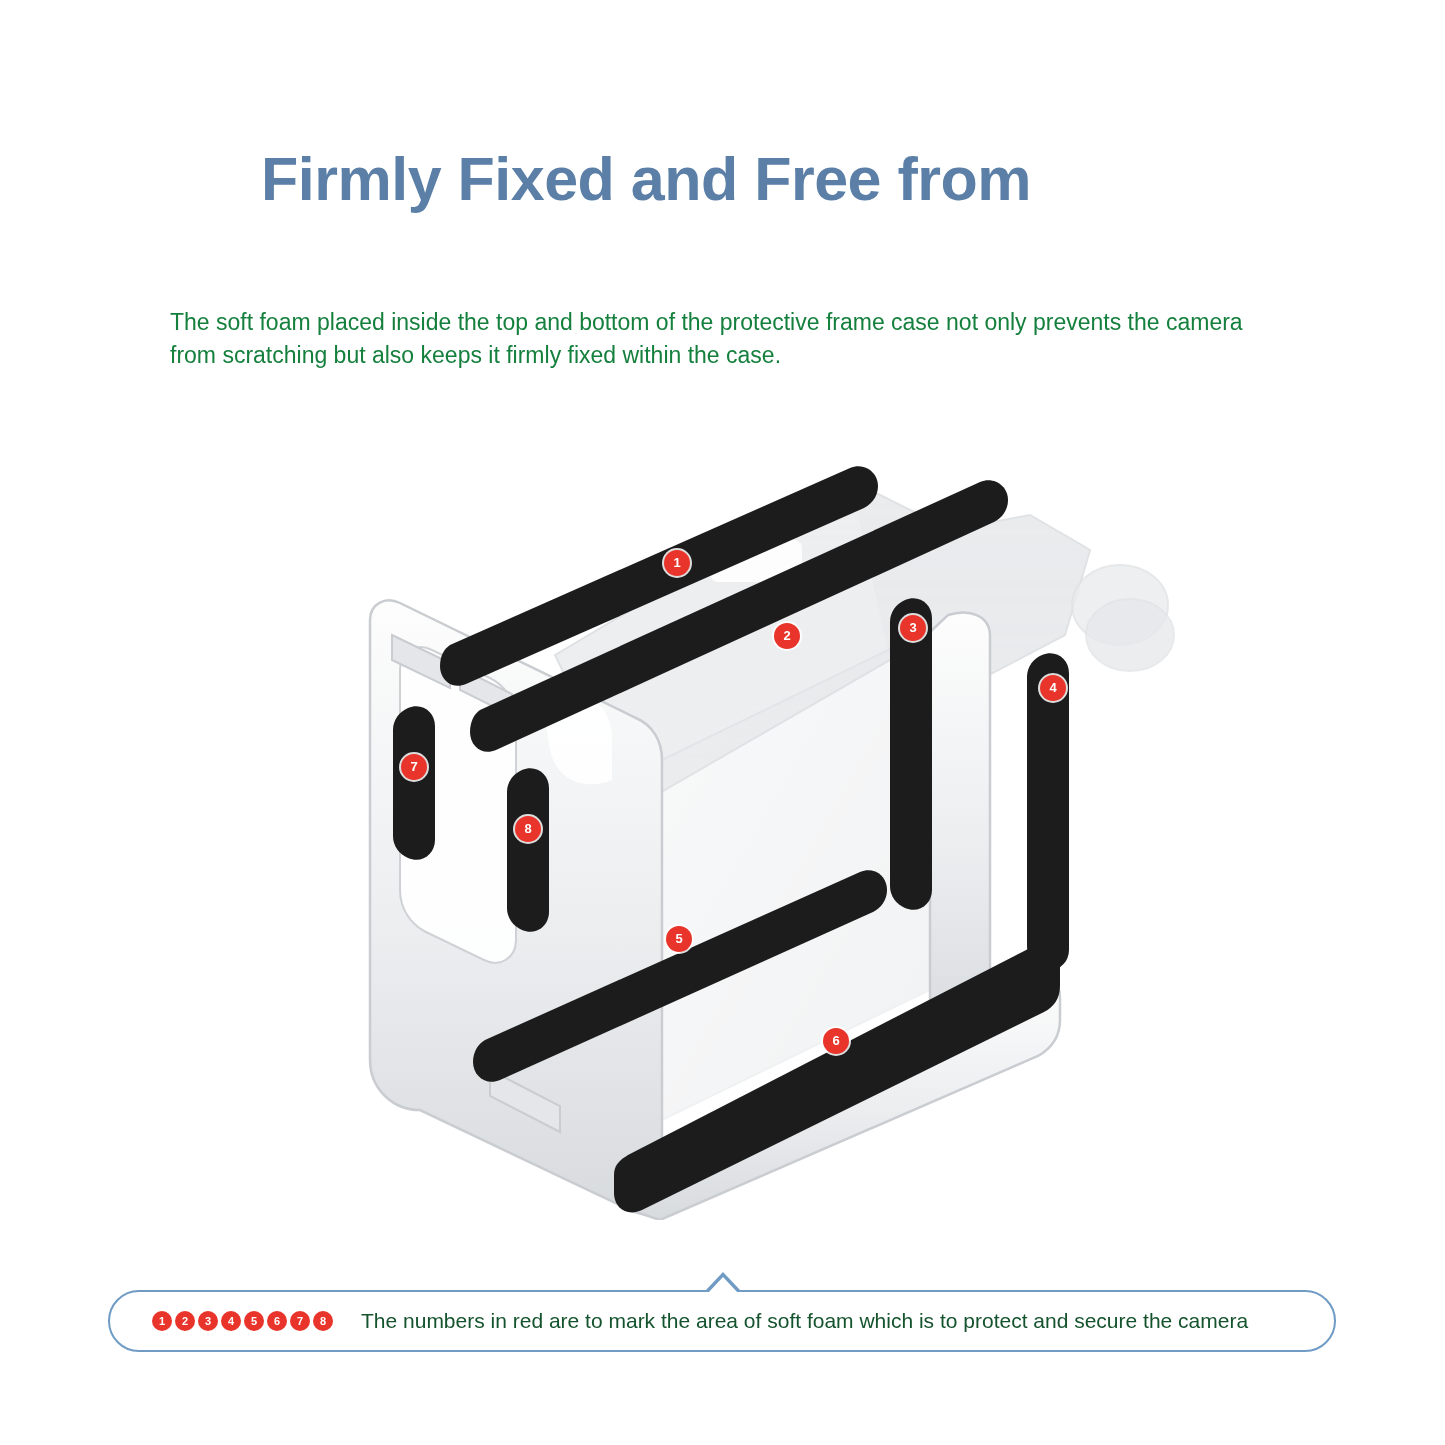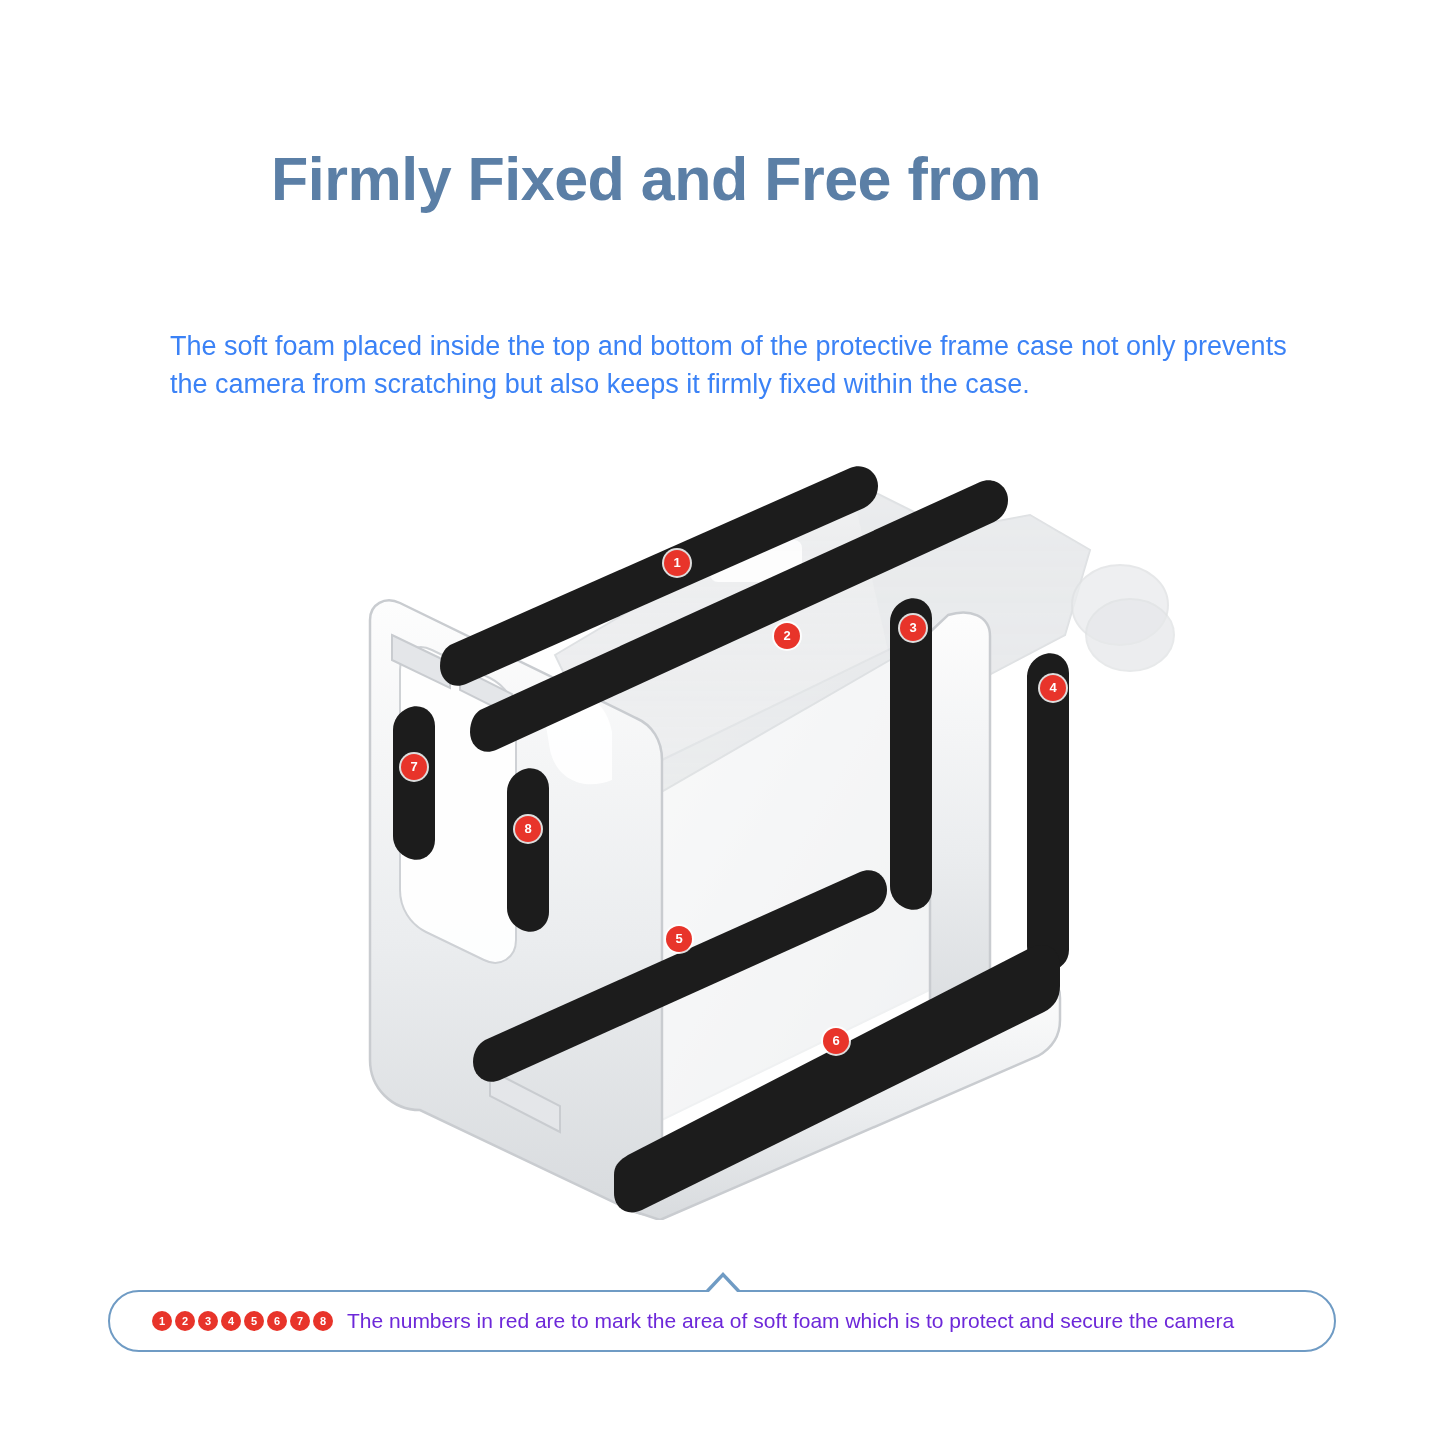--- a/index.html
+++ b/index.html
@@ -16,39 +16,39 @@
   }
 
   .page {
     position: absolute;
     inset: 0;
   }
 
   
   .headline {
     position: absolute;
-    left: 271px;
+    left: 261px;
     top: 100px;
     width: 1000px;
     font-size: 61px;
     font-weight: bold;
     line-height: 1.25;
     color: #5b7fa6;
     letter-spacing: -0.5px;
   }
   .headline .line2 { display: block; }
 
   .subtext {
     position: absolute;
     left: 170px;
-    top: 300px;
+    top: 283px;
     width: 1120px;
-    font-size: 27px;
+    font-size: 23px;
     line-height: 1.42;
-    color: #3b82f6;
+    color: #15803d;
   }
 
   
   .illustration {
     position: absolute;
     left: 330px;
     top: 420px;
     width: 860px;
     height: 800px;
   }
@@ -116,23 +116,23 @@
     height: 20px;
     border-radius: 50%;
     background: #e8342a;
     color: #fff;
     font-size: 11px;
     font-weight: bold;
     line-height: 20px;
     text-align: center;
   }
   .legend-text {
-    margin-left: 14px;
+    margin-left: 28px;
     font-size: 21px;
-    color: #6d28d9;
+    color: #14532d;
     white-space: nowrap;
   }
 </style>
 </head>
 <body>
 
 <div class="page">
 
   <h1 class="headline">
     <span>Firmly Fixed and Free from</span>

